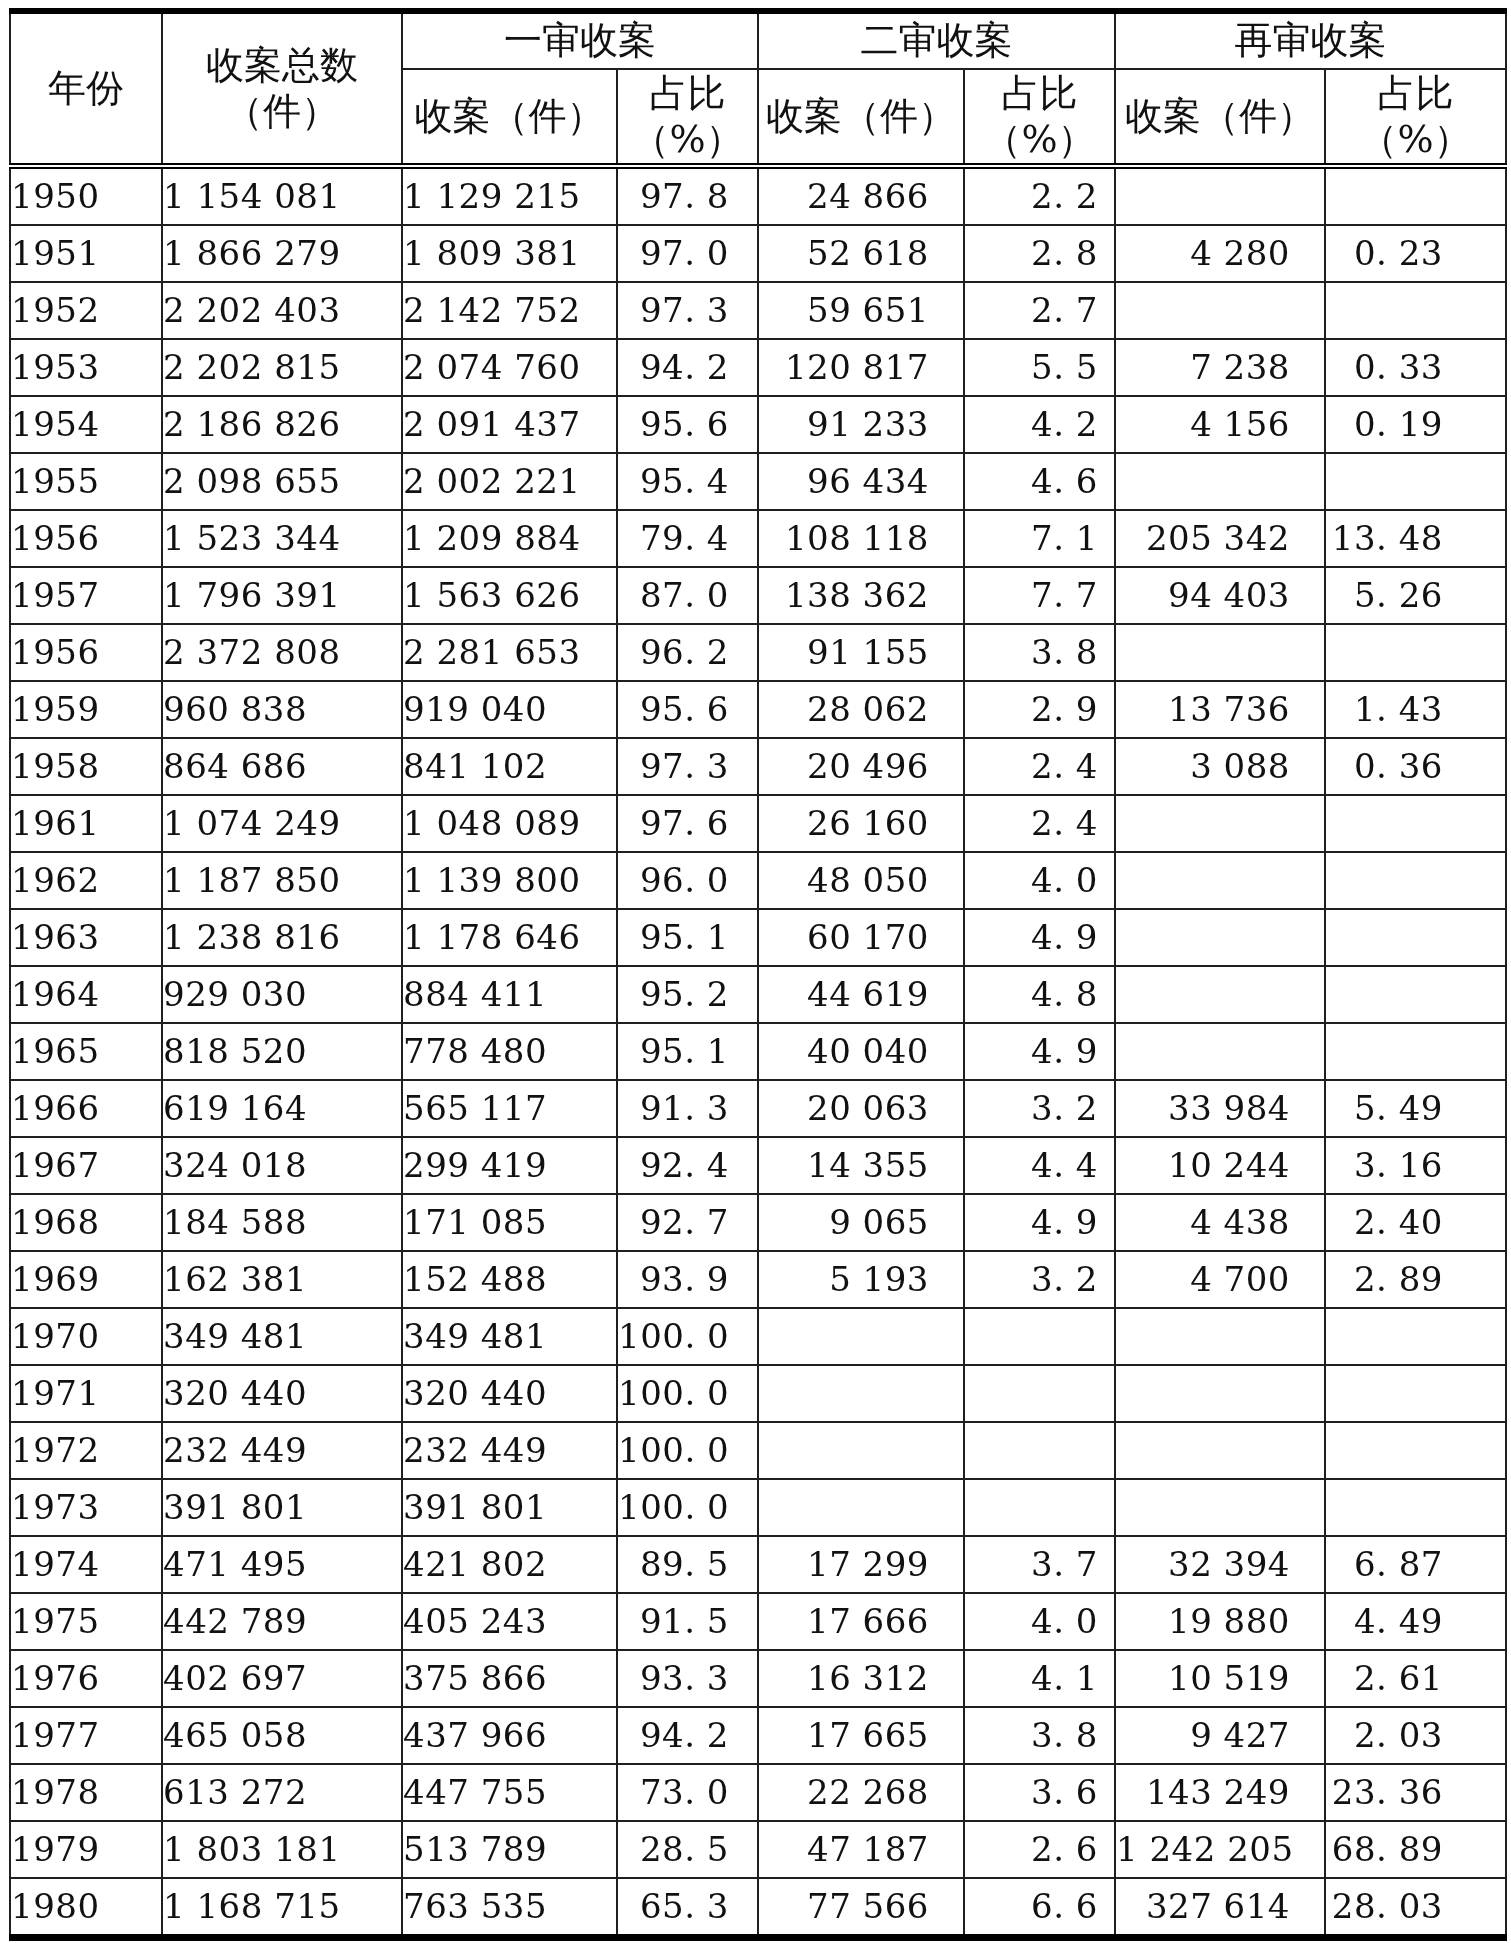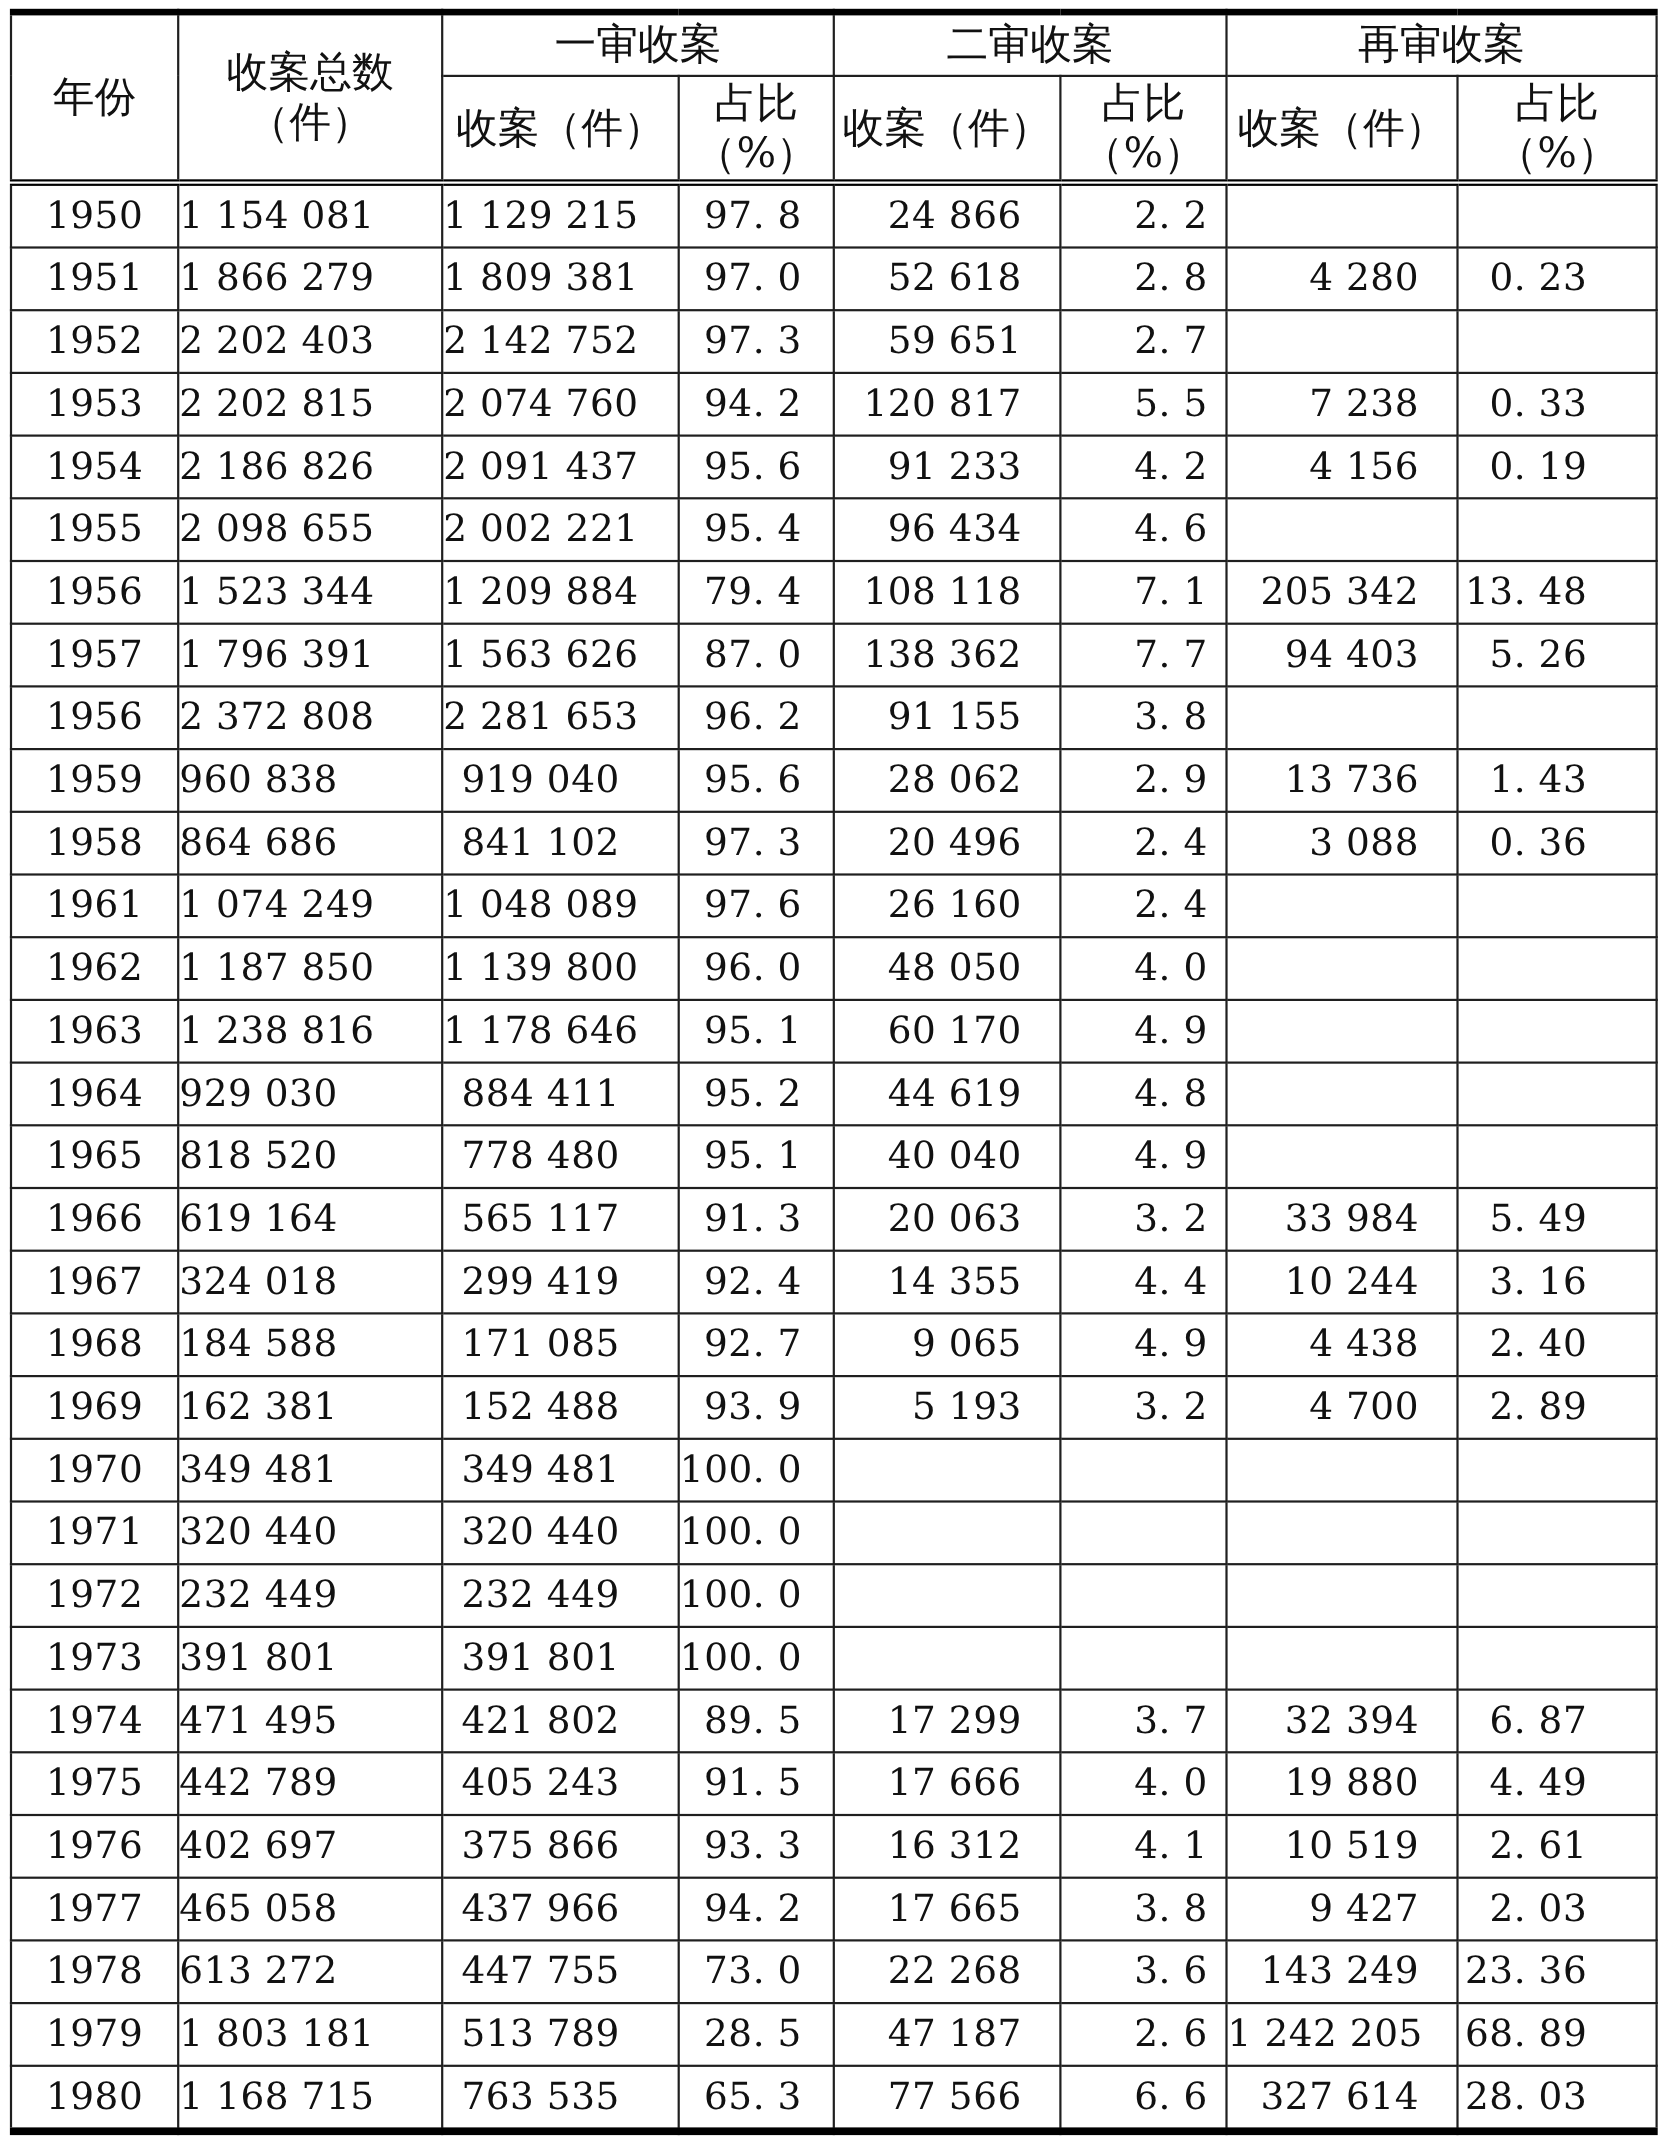--- a/index.html
+++ b/index.html
@@ -37,23 +37,23 @@
   thead tr.group-row{ height:58px; }
   thead tr.sub-row{ height:86px; }
   thead tr.sub-row th{ border-bottom:6px double #000; }
   th.span2{ border-bottom:6px double #000; }
   tbody td{
     font-size:34px;
     height:55px;
     vertical-align:middle;
     letter-spacing:0.5px;
   }
-  td.c-year{ text-align:center;border-radius:29px; }
+  td.c-year{ text-align:left;border-radius:29px; }
   td.c-total{ text-align:left; padding-right:44px; }
-  td.c-fcases{ text-align:center; padding-right:36px; }
+  td.c-fcases{ text-align:left; padding-right:36px; }
   td.c-fshare{ text-align:right; padding-right:28px; }
   td.c-scases{ text-align:right; padding-right:34px; }
   td.c-sshare{ text-align:right; padding-right:16px; }
   td.c-rcases{ text-align:right; padding-right:34px; }
   td.c-rshare{ text-align:right; padding-right:62px; }
   .two-line div{ line-height:1.22; }
 </style>
 </head>
 <body>
 

